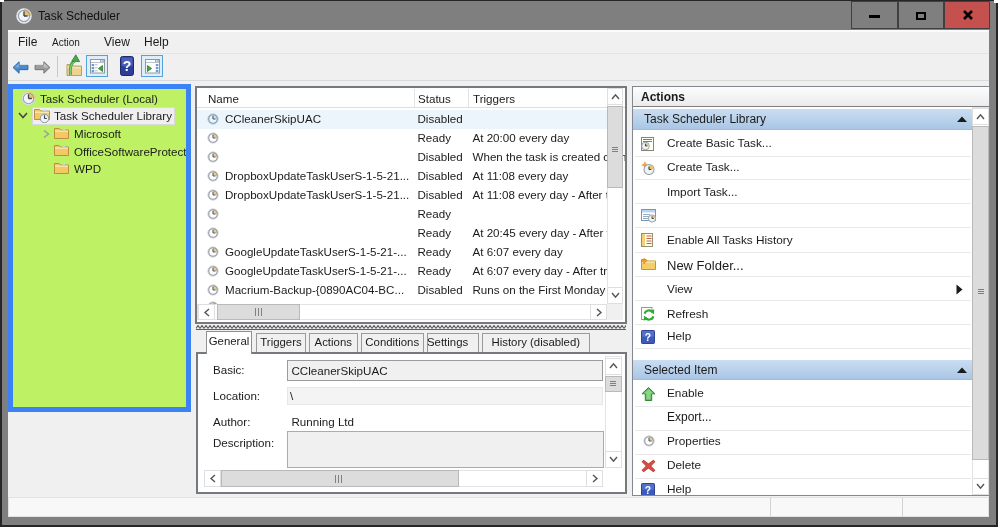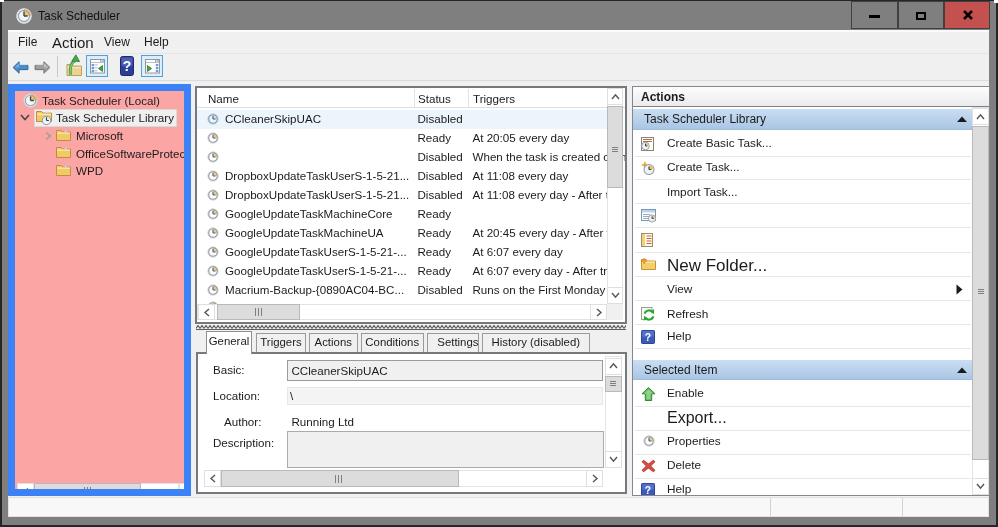--- a/index.html
+++ b/index.html
@@ -38,21 +38,21 @@
 <div class="ab" style="left:944px;top:1px;width:46px;height:28px;background:#c5514e;border:1px solid #404040;box-sizing:border-box"></div>
 <div class="ab" style="left:869px;top:15px;width:11px;height:3px;background:#000"></div>
 <div class="ab" style="left:916px;top:12px;width:10px;height:8px;border:2px solid #000;box-sizing:border-box"></div>
 <svg class="ab" style="left:962.5px;top:10px" width="10" height="10" viewBox="0 0 10 10">
     <path d="M1 1 L9 9 M9 1 L1 9" stroke="#000" stroke-width="2.5"></path>
   </svg>
 
 <div class="ab" style="left:8px;top:30px;width:981px;height:487px;background:#f0f0f0"></div>
 <div class="ab" style="left:8px;top:30px;width:981px;height:1.5px;background:#fbfbfb"></div>
 <div class="tx" style="left:18px;top:33px;font-size:12px">File</div>
-<div class="tx" style="left:52px;top:33px;font-size:15px">Action</div>
+<div class="tx" style="left:52px;top:33px;font-size:10px">Action</div>
 <div class="tx" style="left:104px;top:33px;font-size:12px">View</div>
 <div class="tx" style="left:144px;top:33px;font-size:12px">Help</div>
 <div class="ab" style="left:8px;top:53px;width:981px;height:1px;background:#e3e4e5"></div>
 
 <svg class="ab" style="left:12px;top:60.5px" width="17" height="13" viewBox="0 0 18 14">
  <path d="M7.5 0.8 L1 7 L7.5 13.2 V9.3 H17 V4.7 H7.5 Z" fill="#4a8ccb" stroke="#2f639b" stroke-width="1"></path>
  <path d="M7.5 2.2 L2.5 7 h5 v-2 H16 v-0.5 H7.5 Z" fill="#7fb2e0" opacity="0.8"></path>
 </svg>
 <svg class="ab" style="left:34px;top:60.5px" width="17" height="13" viewBox="0 0 18 14">
  <path d="M10.5 0.8 L17 7 L10.5 13.2 V9.3 H1 V4.7 H10.5 Z" fill="#9d9d9d" stroke="#6f6f6f" stroke-width="1"></path>
@@ -89,21 +89,21 @@
  <path d="M1 3.5 h13" stroke="#b9c0c8" stroke-width="1"></path>
  <circle cx="10.8" cy="2" r="0.8" fill="#5a6b7d"></circle>
     <circle cx="13" cy="2" r="0.8" fill="#5a6b7d"></circle>
  <rect x="10.8" y="5" width="2.6" height="2.2" fill="#6f9bd2"></rect>
  <rect x="10.8" y="8" width="2.6" height="2.2" fill="#6f9bd2"></rect>
  <rect x="10.8" y="11" width="2.6" height="2.2" fill="#6f9bd2"></rect>
  <path d="M2.4 6.5 L6.6 9.5 L2.4 12.5 Z" fill="#3fa33f" stroke="#2d7a31" stroke-width="0.8"></path>
 </svg>
 <div class="ab" style="left:8px;top:80px;width:981px;height:1px;background:#d9dadb"></div>
 
-<div class="ab" style="left:8px;top:84px;width:183px;height:412px;background:#fca5a5;border:7px solid #3b82f6;box-sizing:border-box;overflow:hidden">
+<div class="ab" style="left:8px;top:84px;width:183px;height:328px;background:#bef264;border:5px solid #3b82f6;box-sizing:border-box;overflow:hidden">
  <svg class="ab" style="left:8px;top:2px" width="15" height="15" viewBox="0 0 16 16">
   <circle cx="8" cy="8" r="7.2" fill="#f2f6fa" stroke="#c9cdd1" stroke-width="1"></circle>
   <path d="M8 8 L8 0.8 A7.2 7.2 0 0 1 15.2 8 Z" fill="#ecc369"></path>
   <circle cx="8" cy="8" r="5.6" fill="none" stroke="#9aa2ab" stroke-width="1.2"></circle>
   <path d="M8 8 L8 3.4 M8 8 L11.6 8" stroke="#3c4652" stroke-width="1.4" fill="none"></path>
  </svg>
  <div class="tx" style="left:27px;top:0px">Task Scheduler (Local)</div>
  <div class="ab" style="left:19px;top:17.5px;width:143px;height:18px;background:#efefef;border:1px solid #d9d9d9;box-sizing:border-box"></div>
  <svg class="ab" style="left:5px;top:22px" width="10" height="9" viewBox="0 0 10 9">
       <path d="M1 2 L5 6.5 L9 2" fill="none" stroke="#444" stroke-width="1.5"></path>
@@ -180,47 +180,45 @@
  <div class="ab" style="left:0;top:21.5px;width:410px;height:19px;background:#edf5fc"></div>
  <svg class="ab" style="left:10px;top:25.0px" width="12" height="12" viewBox="0 0 16 16">
       <use href="#clkb"></use>
     </svg>
  <div class="tx" style="left:28px;top:21px">CCleanerSkipUAC</div>
  <div class="tx" style="left:220.5px;top:21px">Disabled</div>
  <svg class="ab" style="left:10px;top:44.0px" width="12" height="12" viewBox="0 0 16 16">
       <use href="#clk"></use>
     </svg>
  <div class="tx" style="left:220.5px;top:40px">Ready</div>
- <div class="tx" style="left:275.5px;top:40px">At 20:05 every day</div>
+ <div class="tx" style="left:275.5px;top:40px">At 20:00 every day</div>
  <svg class="ab" style="left:10px;top:63.0px" width="12" height="12" viewBox="0 0 16 16">
       <use href="#clk"></use>
     </svg>
  <div class="tx" style="left:220.5px;top:59px">Disabled</div>
  <div class="tx" style="left:275.5px;top:59px">When the task is created or m</div>
  <svg class="ab" style="left:10px;top:82.0px" width="12" height="12" viewBox="0 0 16 16">
       <use href="#clk"></use>
     </svg>
  <div class="tx" style="left:28px;top:78px">DropboxUpdateTaskUserS-1-5-21...</div>
  <div class="tx" style="left:220.5px;top:78px">Disabled</div>
  <div class="tx" style="left:275.5px;top:78px">At 11:08 every day</div>
  <svg class="ab" style="left:10px;top:101.0px" width="12" height="12" viewBox="0 0 16 16">
       <use href="#clk"></use>
     </svg>
  <div class="tx" style="left:28px;top:97px">DropboxUpdateTaskUserS-1-5-21...</div>
  <div class="tx" style="left:220.5px;top:97px">Disabled</div>
  <div class="tx" style="left:275.5px;top:97px">At 11:08 every day - After tri</div>
  <svg class="ab" style="left:10px;top:120.0px" width="12" height="12" viewBox="0 0 16 16">
       <use href="#clk"></use>
     </svg>
- <div class="tx" style="left:28px;top:116px">GoogleUpdateTaskMachineCore</div>
  <div class="tx" style="left:220.5px;top:116px">Ready</div>
  <svg class="ab" style="left:10px;top:139.0px" width="12" height="12" viewBox="0 0 16 16">
       <use href="#clk"></use>
     </svg>
- <div class="tx" style="left:28px;top:135px">GoogleUpdateTaskMachineUA</div>
  <div class="tx" style="left:220.5px;top:135px">Ready</div>
  <div class="tx" style="left:275.5px;top:135px">At 20:45 every day - After tri</div>
  <svg class="ab" style="left:10px;top:158.0px" width="12" height="12" viewBox="0 0 16 16">
       <use href="#clk"></use>
     </svg>
  <div class="tx" style="left:28px;top:154px">GoogleUpdateTaskUserS-1-5-21-...</div>
  <div class="tx" style="left:220.5px;top:154px">Ready</div>
  <div class="tx" style="left:275.5px;top:154px">At 6:07 every day</div>
  <svg class="ab" style="left:10px;top:177.0px" width="12" height="12" viewBox="0 0 16 16">
       <use href="#clk"></use>
@@ -281,32 +279,32 @@
 <div class="ab" style="left:196px;top:328.5px;width:430px;height:1px;background:#5e5e5e"></div>
 
 <div class="ab" style="left:195.5px;top:351.5px;width:431.5px;height:142px;background:#fff;border:2px solid #75787d;box-sizing:border-box"></div>
 <div class="ab" style="left:256px;top:333px;width:50px;height:18.5px;background:#f0f0f0;border:1px solid #9a9a9a;border-bottom:none;box-sizing:border-box"></div>
 <div class="tx" style="left:256px;top:333px;width:50px;text-align:center;font-size:11.4px">Triggers</div>
 <div class="ab" style="left:309px;top:333px;width:48.5px;height:18.5px;background:#f0f0f0;border:1px solid #9a9a9a;border-bottom:none;box-sizing:border-box"></div>
 <div class="tx" style="left:309px;top:333px;width:48.5px;text-align:center;font-size:11.4px">Actions</div>
 <div class="ab" style="left:360.5px;top:333px;width:63.5px;height:18.5px;background:#f0f0f0;border:1px solid #9a9a9a;border-bottom:none;box-sizing:border-box"></div>
 <div class="tx" style="left:360.5px;top:333px;width:63.5px;text-align:center;font-size:11.4px">Conditions</div>
 <div class="ab" style="left:427px;top:333px;width:51.5px;height:18.5px;background:#f0f0f0;border:1px solid #9a9a9a;border-bottom:none;box-sizing:border-box"></div>
-<div class="tx" style="left:427px;top:333px;width:51.5px;text-align:right;font-size:11.4px">Settings</div>
+<div class="tx" style="left:427px;top:333px;width:51.5px;text-align:left;font-size:11.4px">Settings</div>
 <div class="ab" style="left:481.5px;top:333px;width:108.5px;height:18.5px;background:#f0f0f0;border:1px solid #9a9a9a;border-bottom:none;box-sizing:border-box"></div>
 <div class="tx" style="left:481.5px;top:333px;width:108.5px;text-align:center;font-size:11.4px">History (disabled)</div>
 <div class="ab" style="left:206px;top:330.5px;width:46px;height:23px;background:#fff;border:1px solid #8f8f8f;border-bottom:none;box-sizing:border-box"></div>
 <div class="tx" style="left:206px;top:332px;width:46px;text-align:center;font-size:11.4px">General</div>
 <div class="tx" style="left:213px;top:360px">Basic:</div>
 <div class="ab" style="left:287px;top:360px;width:316px;height:20.5px;background:#f0f0f0;border:1px solid #9b9b9b;box-sizing:border-box"></div>
 <div class="tx" style="left:291.5px;top:360.5px">CCleanerSkipUAC</div>
 <div class="tx" style="left:213px;top:386px">Location:</div>
 <div class="ab" style="left:287px;top:386.5px;width:316px;height:18.5px;background:#f4f4f4;border:1px solid #e7e7e7;box-sizing:border-box"></div>
 <div class="tx" style="left:290px;top:386px">\</div>
-<div class="tx" style="left:224px;top:411.5px">Author:</div>
+<div class="tx" style="left:213px;top:411.5px">Author:</div>
 <div class="tx" style="left:291.5px;top:411.5px">Running Ltd</div>
 <div class="tx" style="left:213px;top:432.5px">Description:</div>
 <div class="ab" style="left:286.5px;top:430.5px;width:317px;height:37px;background:#f0f0f0;border:1px solid #ababab;box-sizing:border-box"></div>
 <div class="strack" style="left:605px;top:355.5px;width:16.5px;height:112px"></div>
 <div class="sbtn" style="left:605px;top:357.5px;width:16.5px;height:17px"></div>
 <svg class="ab" style="left:609px;top:362px" width="9" height="8" viewBox="0 0 9 8">
     <path d="M1 6 L4.5 1.8 L8 6" fill="none" stroke="#555" stroke-width="1.4"></path>
   </svg>
 <div class="thumb" style="left:605px;top:375.5px;width:16.5px;height:16px"></div>
 <div class="grip3" style="position:absolute;left:608px;top:380px;width:10px">
@@ -373,26 +371,27 @@
   <path d="M2 5.5 h7 M2 7.5 h7 M2 9.5 h7" stroke="#8ba3bb" stroke-width="0.9"></path>
   <circle cx="11" cy="9.5" r="3.6" fill="#eef3f8" stroke="#99a1aa" stroke-width="1"></circle>
   <path d="M11 9.5 L11 6.6 A2.9 2.9 0 0 1 13.9 9.5 Z" fill="#ecc369"></path>
   <path d="M11 9.5 V7.4 M11 9.5 H12.7" stroke="#3c4652" stroke-width="1" fill="none"></path>
  </svg>
  <svg class="ab" style="left:8.5px;top:145.5px" width="14" height="14" viewBox="0 0 14 14">
   <rect x="0.5" y="0.5" width="11" height="13" fill="#fffdf2" stroke="#97906f"></rect>
   <rect x="1" y="1" width="3" height="12" fill="#f3d271"></rect>
   <path d="M5.5 3 h5 M5.5 5.5 h5 M5.5 8 h5 M5.5 10.5 h5" stroke="#c95f38" stroke-width="1.2"></path>
  </svg>
+ <div class="tx" style="font-size:11.8px;left:34.5px;top:143.5px">Enable All Tasks History</div>
  <svg class="ab" style="left:8.5px;top:170.5px" width="15" height="13" viewBox="0 0 15 13">
   <path d="M0.5 11.5 V1.5 h4.6 l1.3 1.5 h8.1 v8.5 Z" fill="#f5ce68" stroke="#c0953e" stroke-width="1"></path>
   <path d="M1 3.5 h13 v1.3 h-13 Z" fill="#fbe9b0"></path>
   <path d="M3.2 0 l0.9 1.9 L6 3 l-1.9 0.9 L3.2 6 l-0.9 -1.9 L0.3 3 l2 -1.1 Z" fill="#f59e27" stroke="#d97f14" stroke-width="0.5"></path>
  </svg>
- <div class="tx" style="font-size:17px;left:34.5px;top:168.5px">New Folder...</div>
+ <div class="tx" style="font-size:13px;left:34.5px;top:168.5px">New Folder...</div>
  <div class="tx" style="font-size:11.8px;left:34.5px;top:193px">View</div>
  <svg class="ab" style="left:323.5px;top:196.5px" width="7" height="11" viewBox="0 0 7 11">
       <path d="M0.5 0.5 L6.5 5.5 L0.5 10.5 Z" fill="#1b1b1b"></path>
     </svg>
  <svg class="ab" style="left:8.5px;top:220px" width="14" height="14" viewBox="0 0 14 14">
   <rect x="0.5" y="0.5" width="10.5" height="12" fill="#fdfdfb" stroke="#9a9a94"></rect>
   <circle cx="8" cy="8" r="5.2" fill="#fff" opacity="0.9"></circle>
   <path d="M3.6 6.6 A4.6 4.6 0 0 1 11.6 5.2" fill="none" stroke="#2fa834" stroke-width="2.1"></path>
   <path d="M12.4 9.4 A4.6 4.6 0 0 1 4.4 10.8" fill="none" stroke="#2fa834" stroke-width="2.1"></path>
   <path d="M13.2 2.2 L13 7.2 L8.8 4.6 Z" fill="#2fa834"></path>
@@ -412,21 +411,21 @@
     </svg>
  <div class="sep" style="left:2px;top:318.6px;width:336px"></div>
  <div class="sep" style="left:2px;top:342.6px;width:336px"></div>
  <div class="sep" style="left:2px;top:366.6px;width:336px"></div>
  <div class="sep" style="left:2px;top:390.6px;width:336px"></div>
  <svg class="ab" style="left:9.5px;top:299.5px" width="13" height="14" viewBox="0 0 13 14">
   <path d="M6.5 0.5 L13 6.8 H9.7 V13.5 H3.3 V6.8 H0 Z" fill="#5cb85c" stroke="#2e8b2e" stroke-width="1"></path>
   <path d="M6.5 2.2 L11 6.5 H8.5 v5.8 H4.5 v-5.8 H2 Z" fill="#9bd89b" opacity="0.8"></path>
  </svg>
  <div class="tx" style="font-size:11.8px;left:34.5px;top:297px">Enable</div>
- <div class="tx" style="font-size:16px;left:34.5px;top:321px">Export...</div>
+ <div class="tx" style="font-size:12px;left:34.5px;top:321px">Export...</div>
  <svg class="ab" style="left:10px;top:348px" width="12" height="12" viewBox="0 0 16 16">
       <use href="#clk"></use>
     </svg>
  <div class="tx" style="font-size:11.8px;left:34.5px;top:345px">Properties</div>
  <svg class="ab" style="left:8px;top:371.5px" width="15" height="14" viewBox="0 0 15 14">
   <path d="M2.6 0.8 L7.5 4.6 L12.4 0.8 L14.4 2.8 L10.2 7 L14.4 11.2 L12.4 13.2 L7.5 9.4 L2.6 13.2 L0.6 11.2 L4.8 7 L0.6 2.8 Z" fill="#c0392f"></path>
   <path d="M2.7 1.6 L7.5 5.3 L12.3 1.6 L13.6 2.9 L9.4 7 L13.6 11.1 L12.3 12.4 L7.5 8.7 L2.7 12.4 L1.4 11.1 L5.6 7 L1.4 2.9 Z" fill="#d95a50" opacity="0.7"></path>
  </svg>
  <div class="tx" style="font-size:11.8px;left:34.5px;top:369px">Delete</div>
  <svg class="ab" style="left:8.5px;top:395.5px" width="14" height="14" viewBox="0 0 15 15">

